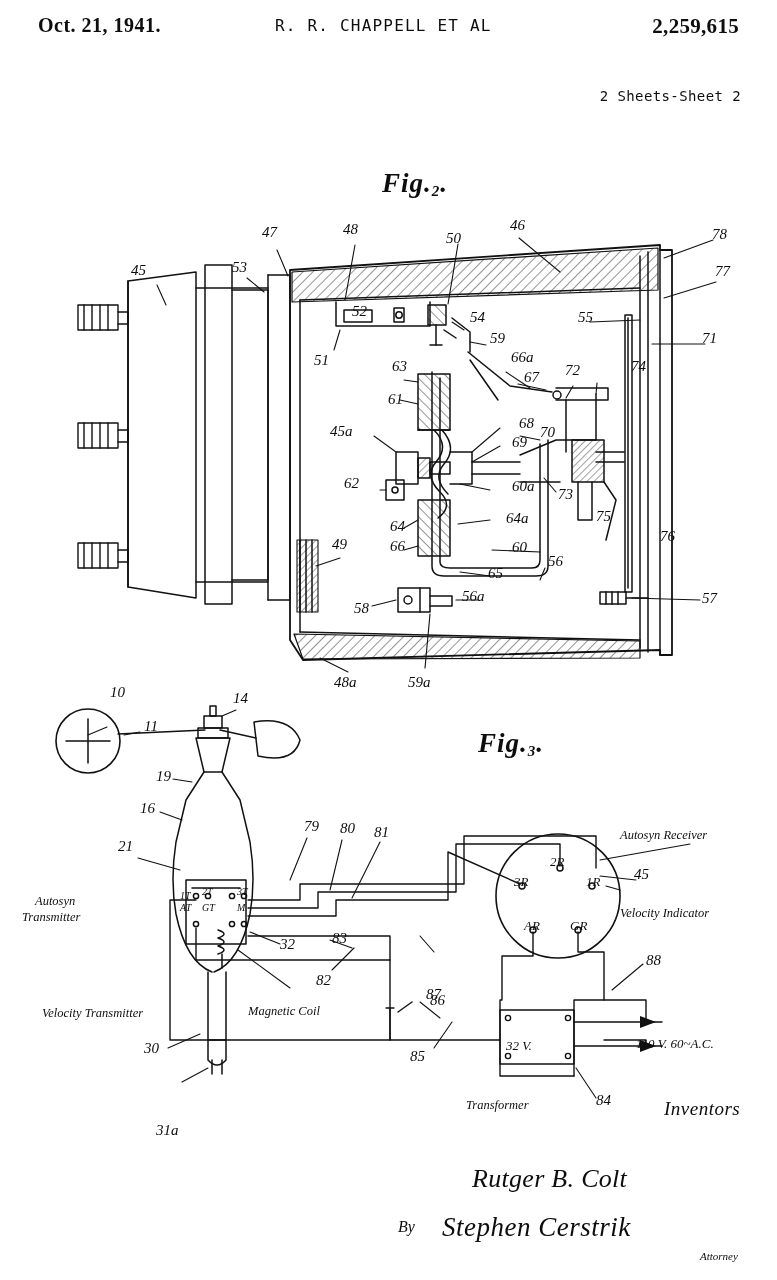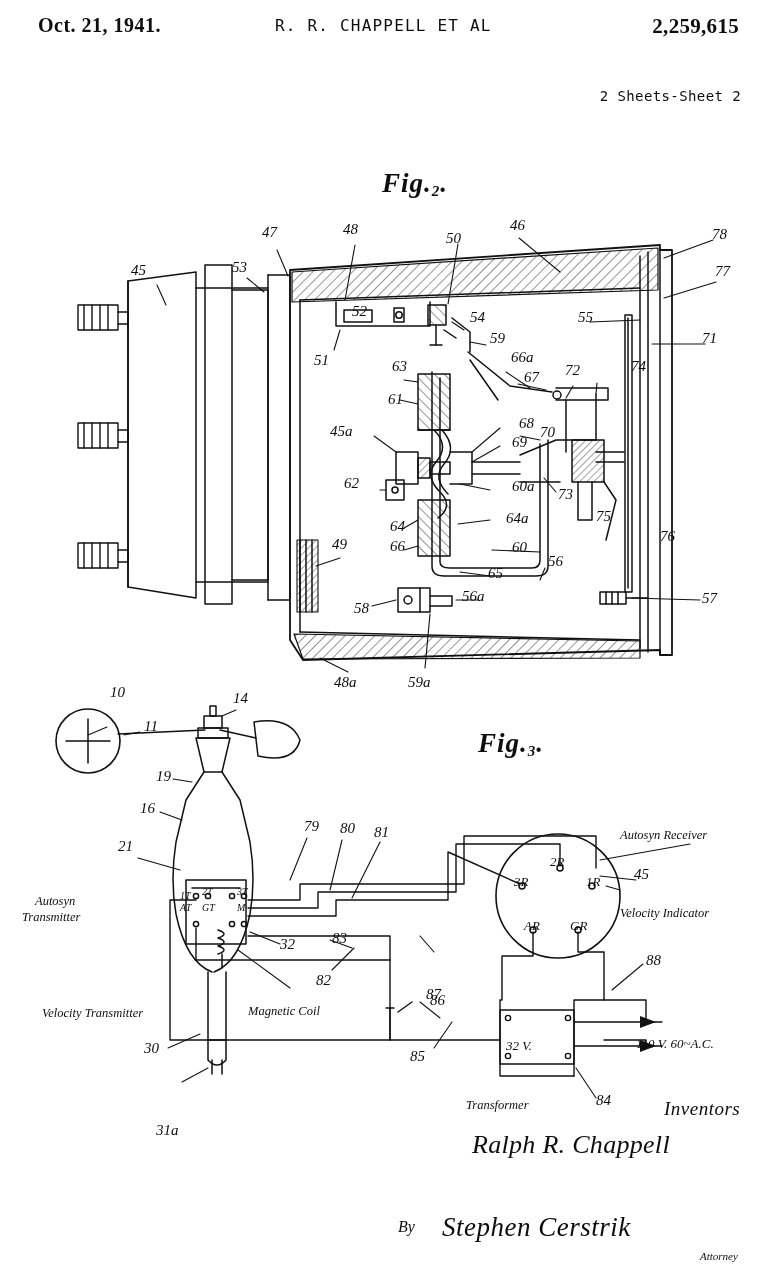--- a/index.html
+++ b/index.html
@@ -487,18 +487,18 @@
   <div class="ann" style="left:620px; top:828px;">Autosyn Receiver</div>
   <div class="ann" style="left:620px; top:906px;">Velocity Indicator</div>
   <div class="ann" style="left:35px; top:894px;">Autosyn</div>
   <div class="ann" style="left:22px; top:910px;">Transmitter</div>
   <div class="ann" style="left:42px; top:1006px;">Velocity Transmitter</div>
   <div class="ann" style="left:248px; top:1004px;">Magnetic Coil</div>
   <div class="ann" style="left:466px; top:1098px;">Transformer</div>
   <div class="ann" style="left:636px; top:1036px; font-size:13px;">110 V. 60~A.C.</div>
 
   <div class="sig-word sig-inventors" style="left:664px; top:1098px;">Inventors</div>
-  <div class="sig-word sig-name" style="left:472px; top:1130px;">Ralph R. Chappell</div>
+  <div class="sig-word sig-name" style="left:472px; top:1164px;">Rutger B. Colt</div>
   <div class="sig-word sig-by" style="left:398px; top:1218px;">By</div>
   <div class="sig-word sig-attorney-name" style="left:442px; top:1212px;">Stephen Cerstrik</div>
   <div class="sig-word sig-attorney-word" style="left:700px; top:1250px;">Attorney</div>
 
 </div>
 
 </body></html>

